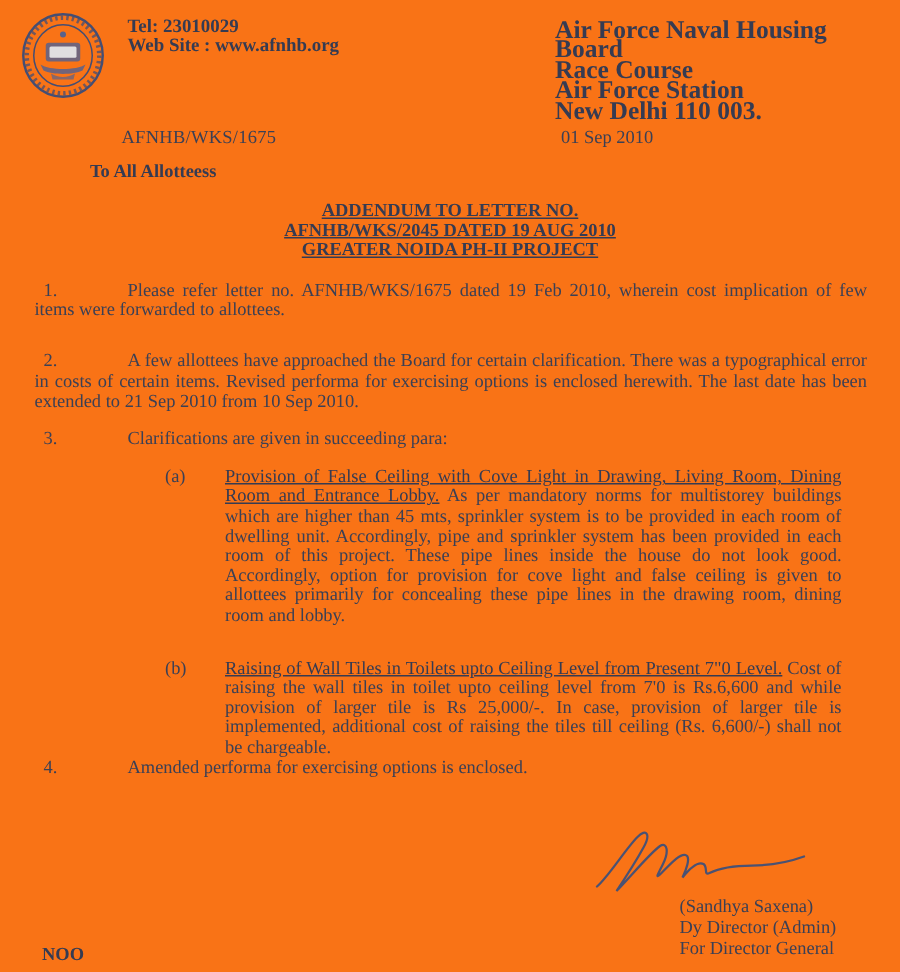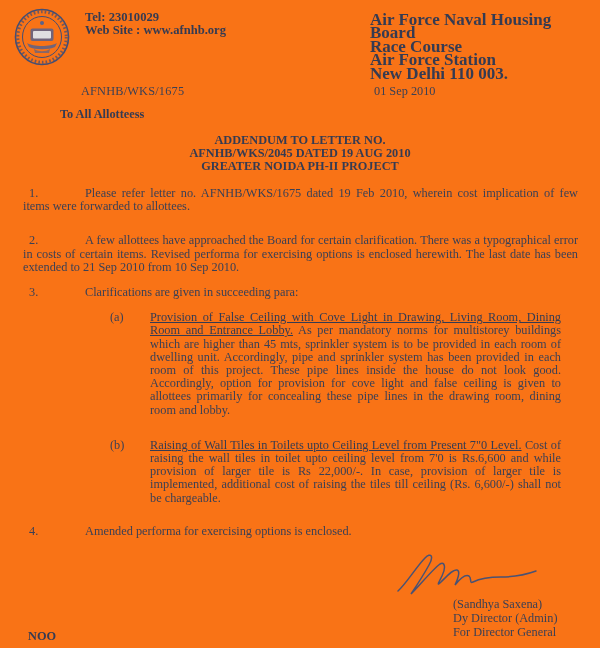--- a/index.html
+++ b/index.html
@@ -16,28 +16,28 @@
   }
   
   .logo{position:absolute;left:13px;top:7px;width:58px;height:60px;}
   .contact{position:absolute;left:85px;top:11px;font-weight:bold;font-size:12.6px;line-height:13.4px;color:#353b52;}
   .address{position:absolute;left:370px;top:13px;font-weight:bold;font-size:17px;line-height:13.4px;color:#353b52;}
   .refno{position:absolute;left:62px;top:85px;letter-spacing:.2px;margin-left:19px;}
   .date{position:absolute;left:374px;top:85px;}
   .salutation{position:absolute;left:60px;top:108px;font-weight:bold;color:#353b52;text-align:right;}
   
   .title{position:absolute;left:0;right:0;top:134px;text-align:center;font-weight:bold;color:#353b52;line-height:12.9px;}
-  .title .tline{text-underline-offset:1px;}
+  .title .tline{text-decoration:underline;text-underline-offset:1px;}
   
   .body{position:absolute;left:23px;top:187px;width:555px;text-align:justify;}
   .para{margin:0;text-indent:6px;}
   .pnum{display:inline-block;width:56px;text-indent:0;}
   .p2{margin-top:21px;}
   .p3{margin-top:12px;}
-  .p4{margin-top:20px;}
+  .p4{}
   .clause{display:flex;margin-left:87px;margin-right:17px;margin-top:12px;}
   .clause.b{margin-top:22px;}
   .clause .marker{flex:0 0 40px;}
   .clause-text{flex:1;text-align:justify;}
   .clause-head{font-weight:normal;text-decoration:underline;text-underline-offset:1px;color:#353b52;}
   
   .sig-svg{position:absolute;left:392px;top:549px;}
   .signer{position:absolute;left:420px;top:597px;line-height:14px;margin-left:33px;}
   .noo{position:absolute;left:28px;top:630px;font-weight:bold;color:#353b52;}
 </style>
@@ -91,21 +91,21 @@
       <div class="clause-text">
         <span class="clause-head">Provision of False Ceiling with Cove Light in Drawing, Living Room, Dining Room and Entrance Lobby.</span>
         <span>As per mandatory norms for multistorey buildings which are higher than 45 mts, sprinkler system is to be provided in each room of dwelling unit. Accordingly, pipe and sprinkler system has been provided in each room of this project. These pipe lines inside the house do not look good. Accordingly, option for provision for cove light and false ceiling is given to allottees primarily for concealing these pipe lines in the drawing room, dining room and lobby.</span>
       </div>
     </div>
 
     <div class="clause b">
       <span class="marker">(b)</span>
       <div class="clause-text">
         <span class="clause-head">Raising of Wall Tiles in Toilets upto Ceiling Level from Present 7"0 Level.</span>
-        <span>Cost of raising the wall tiles in toilet upto ceiling level from 7'0 is Rs.6,600 and while provision of larger tile is Rs 22,000/-. In case, provision of larger tile is implemented, additional cost of raising the tiles till ceiling (Rs. 6,600/-) shall not be chargeable.</span>
+        <span>Cost of raising the wall tiles in toilet upto ceiling level from 7'0 is Rs.6,600 and while provision of larger tile is Rs 25,000/-. In case, provision of larger tile is implemented, additional cost of raising the tiles till ceiling (Rs. 6,600/-) shall not be chargeable.</span>
       </div>
     </div>
 
     <p class="para p4"><span class="pnum">4.</span><span>Amended performa for exercising options is enclosed.</span></p>
   </div>
 
   <svg class="sig-svg" width="150" height="52" viewBox="0 0 150 52">
     <path d="M6 42 C 14 35, 25 17, 33 9 C 39 3, 42 7, 37 16 C 31 27, 23 39, 19 45 C 28 36, 41 20, 48 15 C 53 12, 54 19, 50 27 C 47 33, 44 38, 49 33 C 55 27, 61 20, 65 21 C 69 22, 65 32, 63 36 C 67 31, 73 25, 77 27 C 80 29, 77 35, 81 33 C 89 29, 99 28, 109 28 C 121 28, 133 26, 144 22" fill="none" stroke="#4a5273" stroke-width="1.5" stroke-linecap="round"></path>
   </svg>
 

